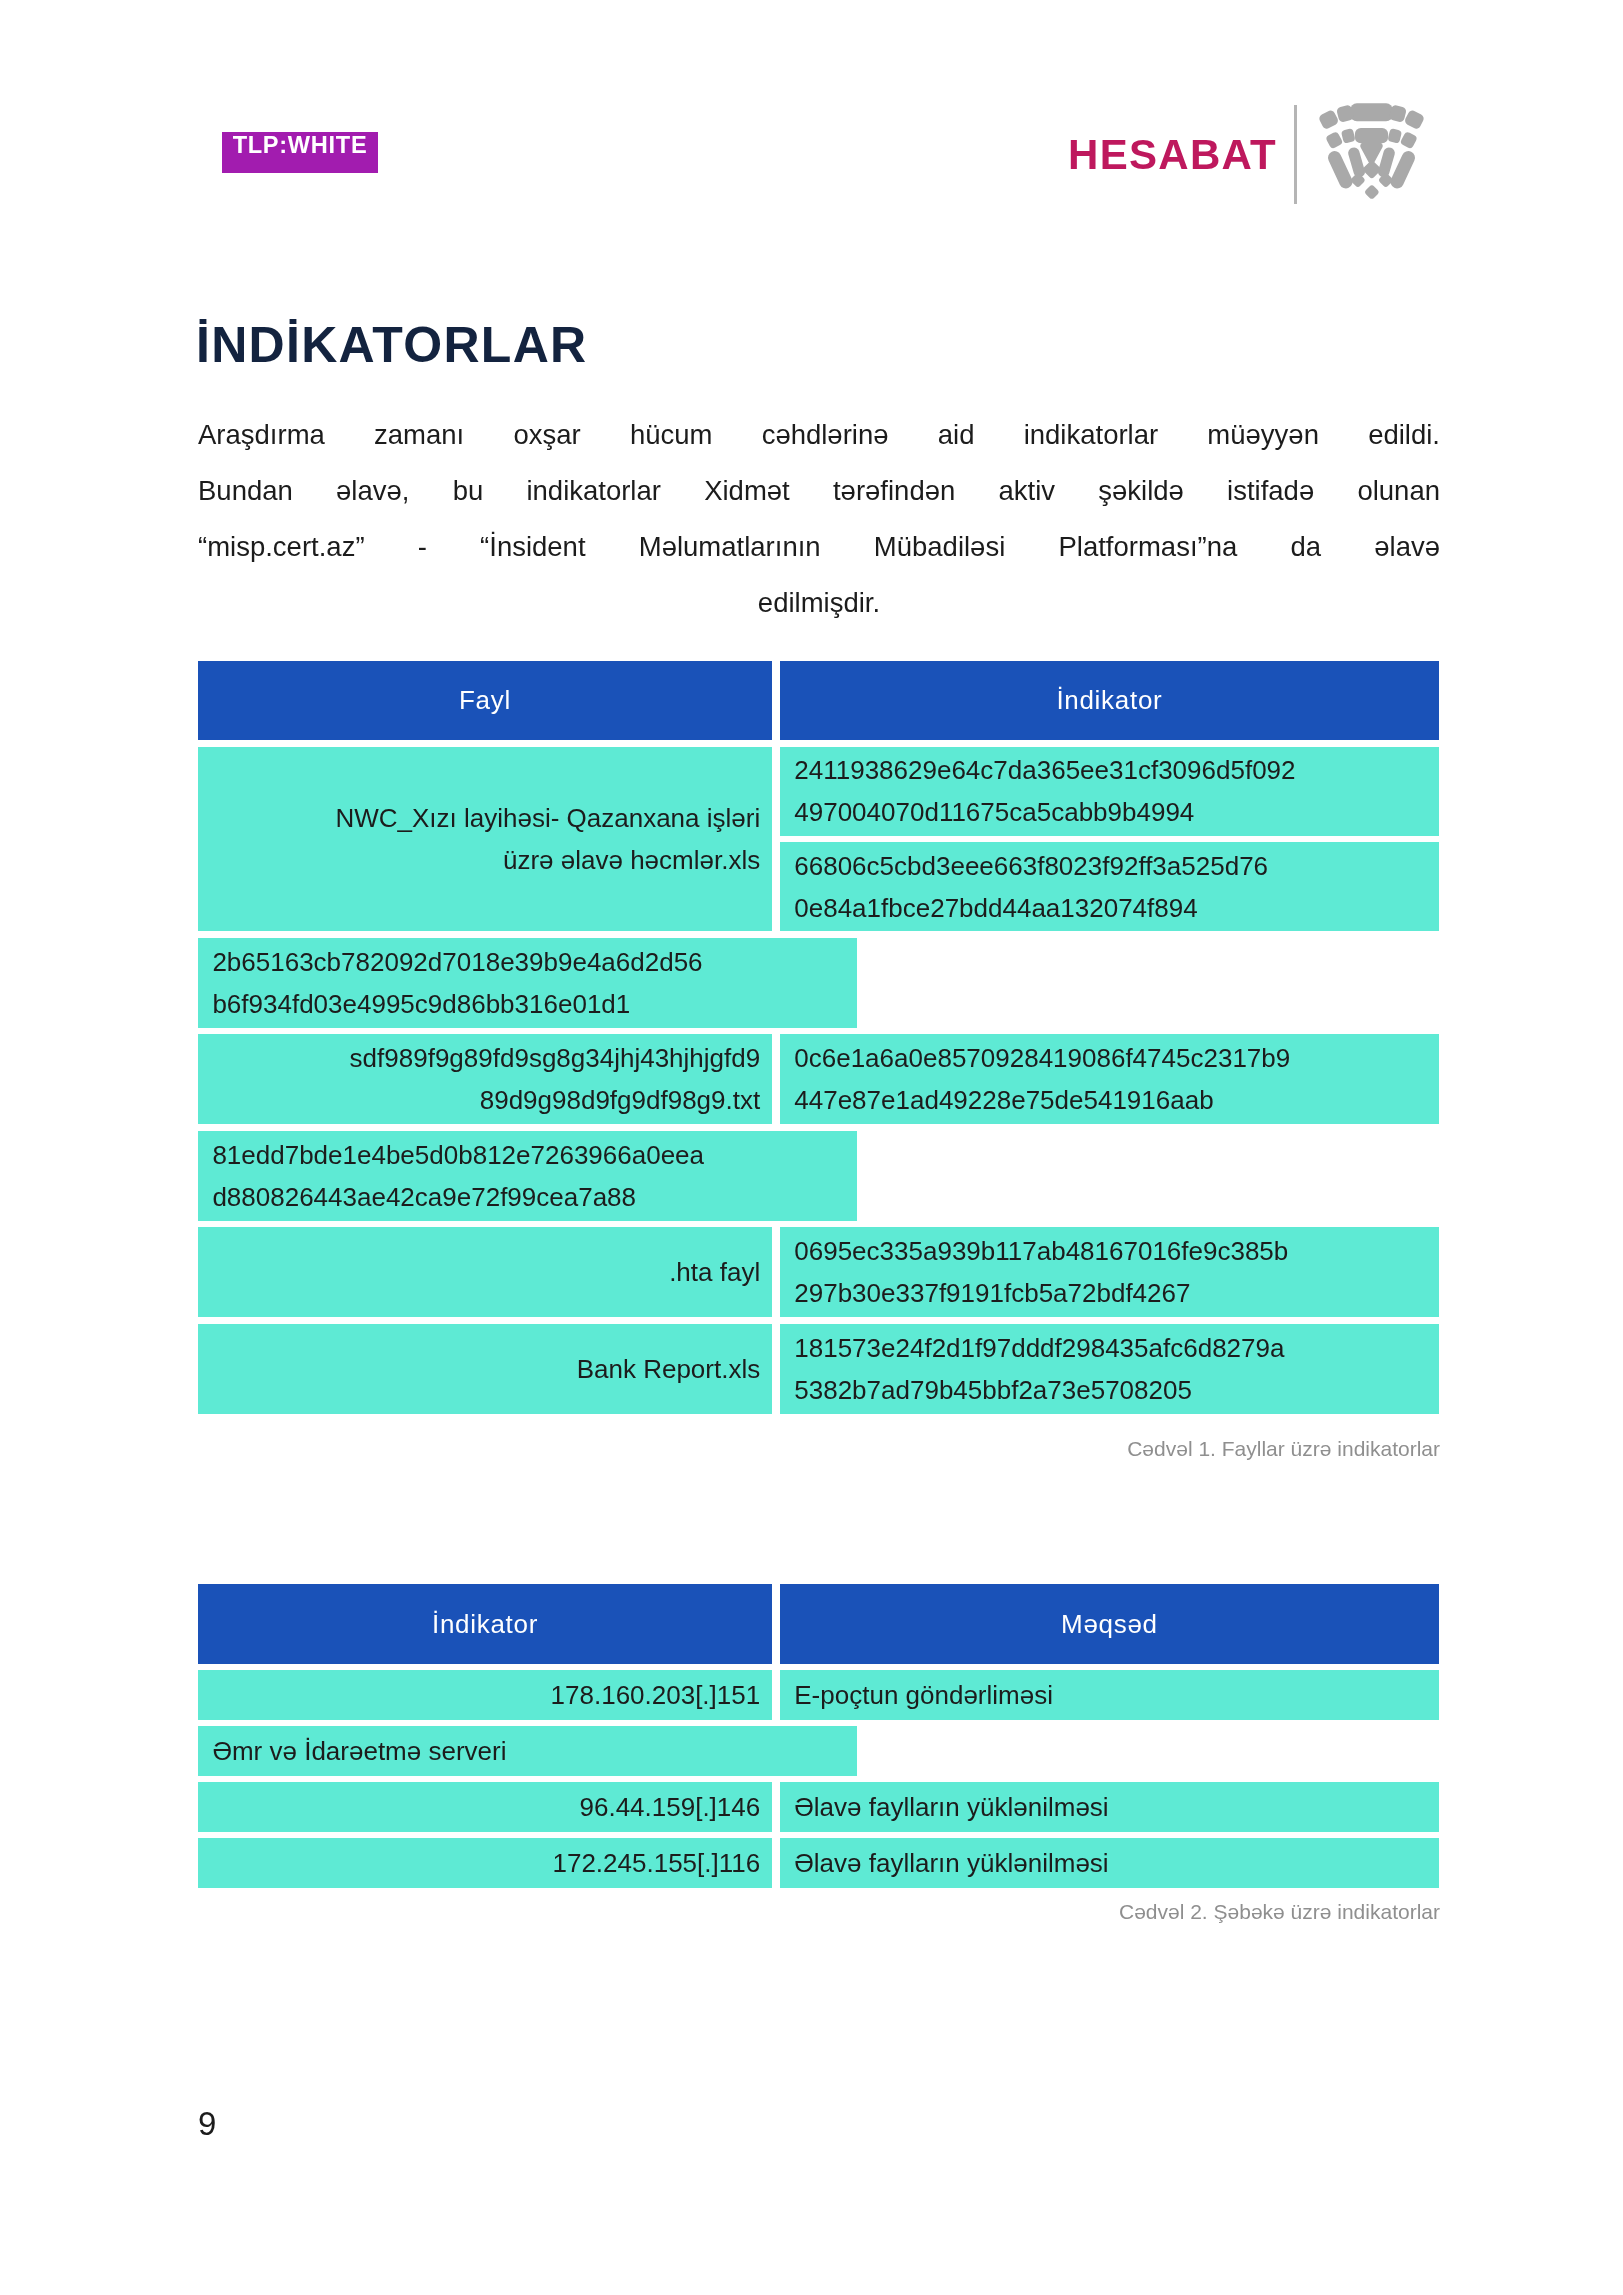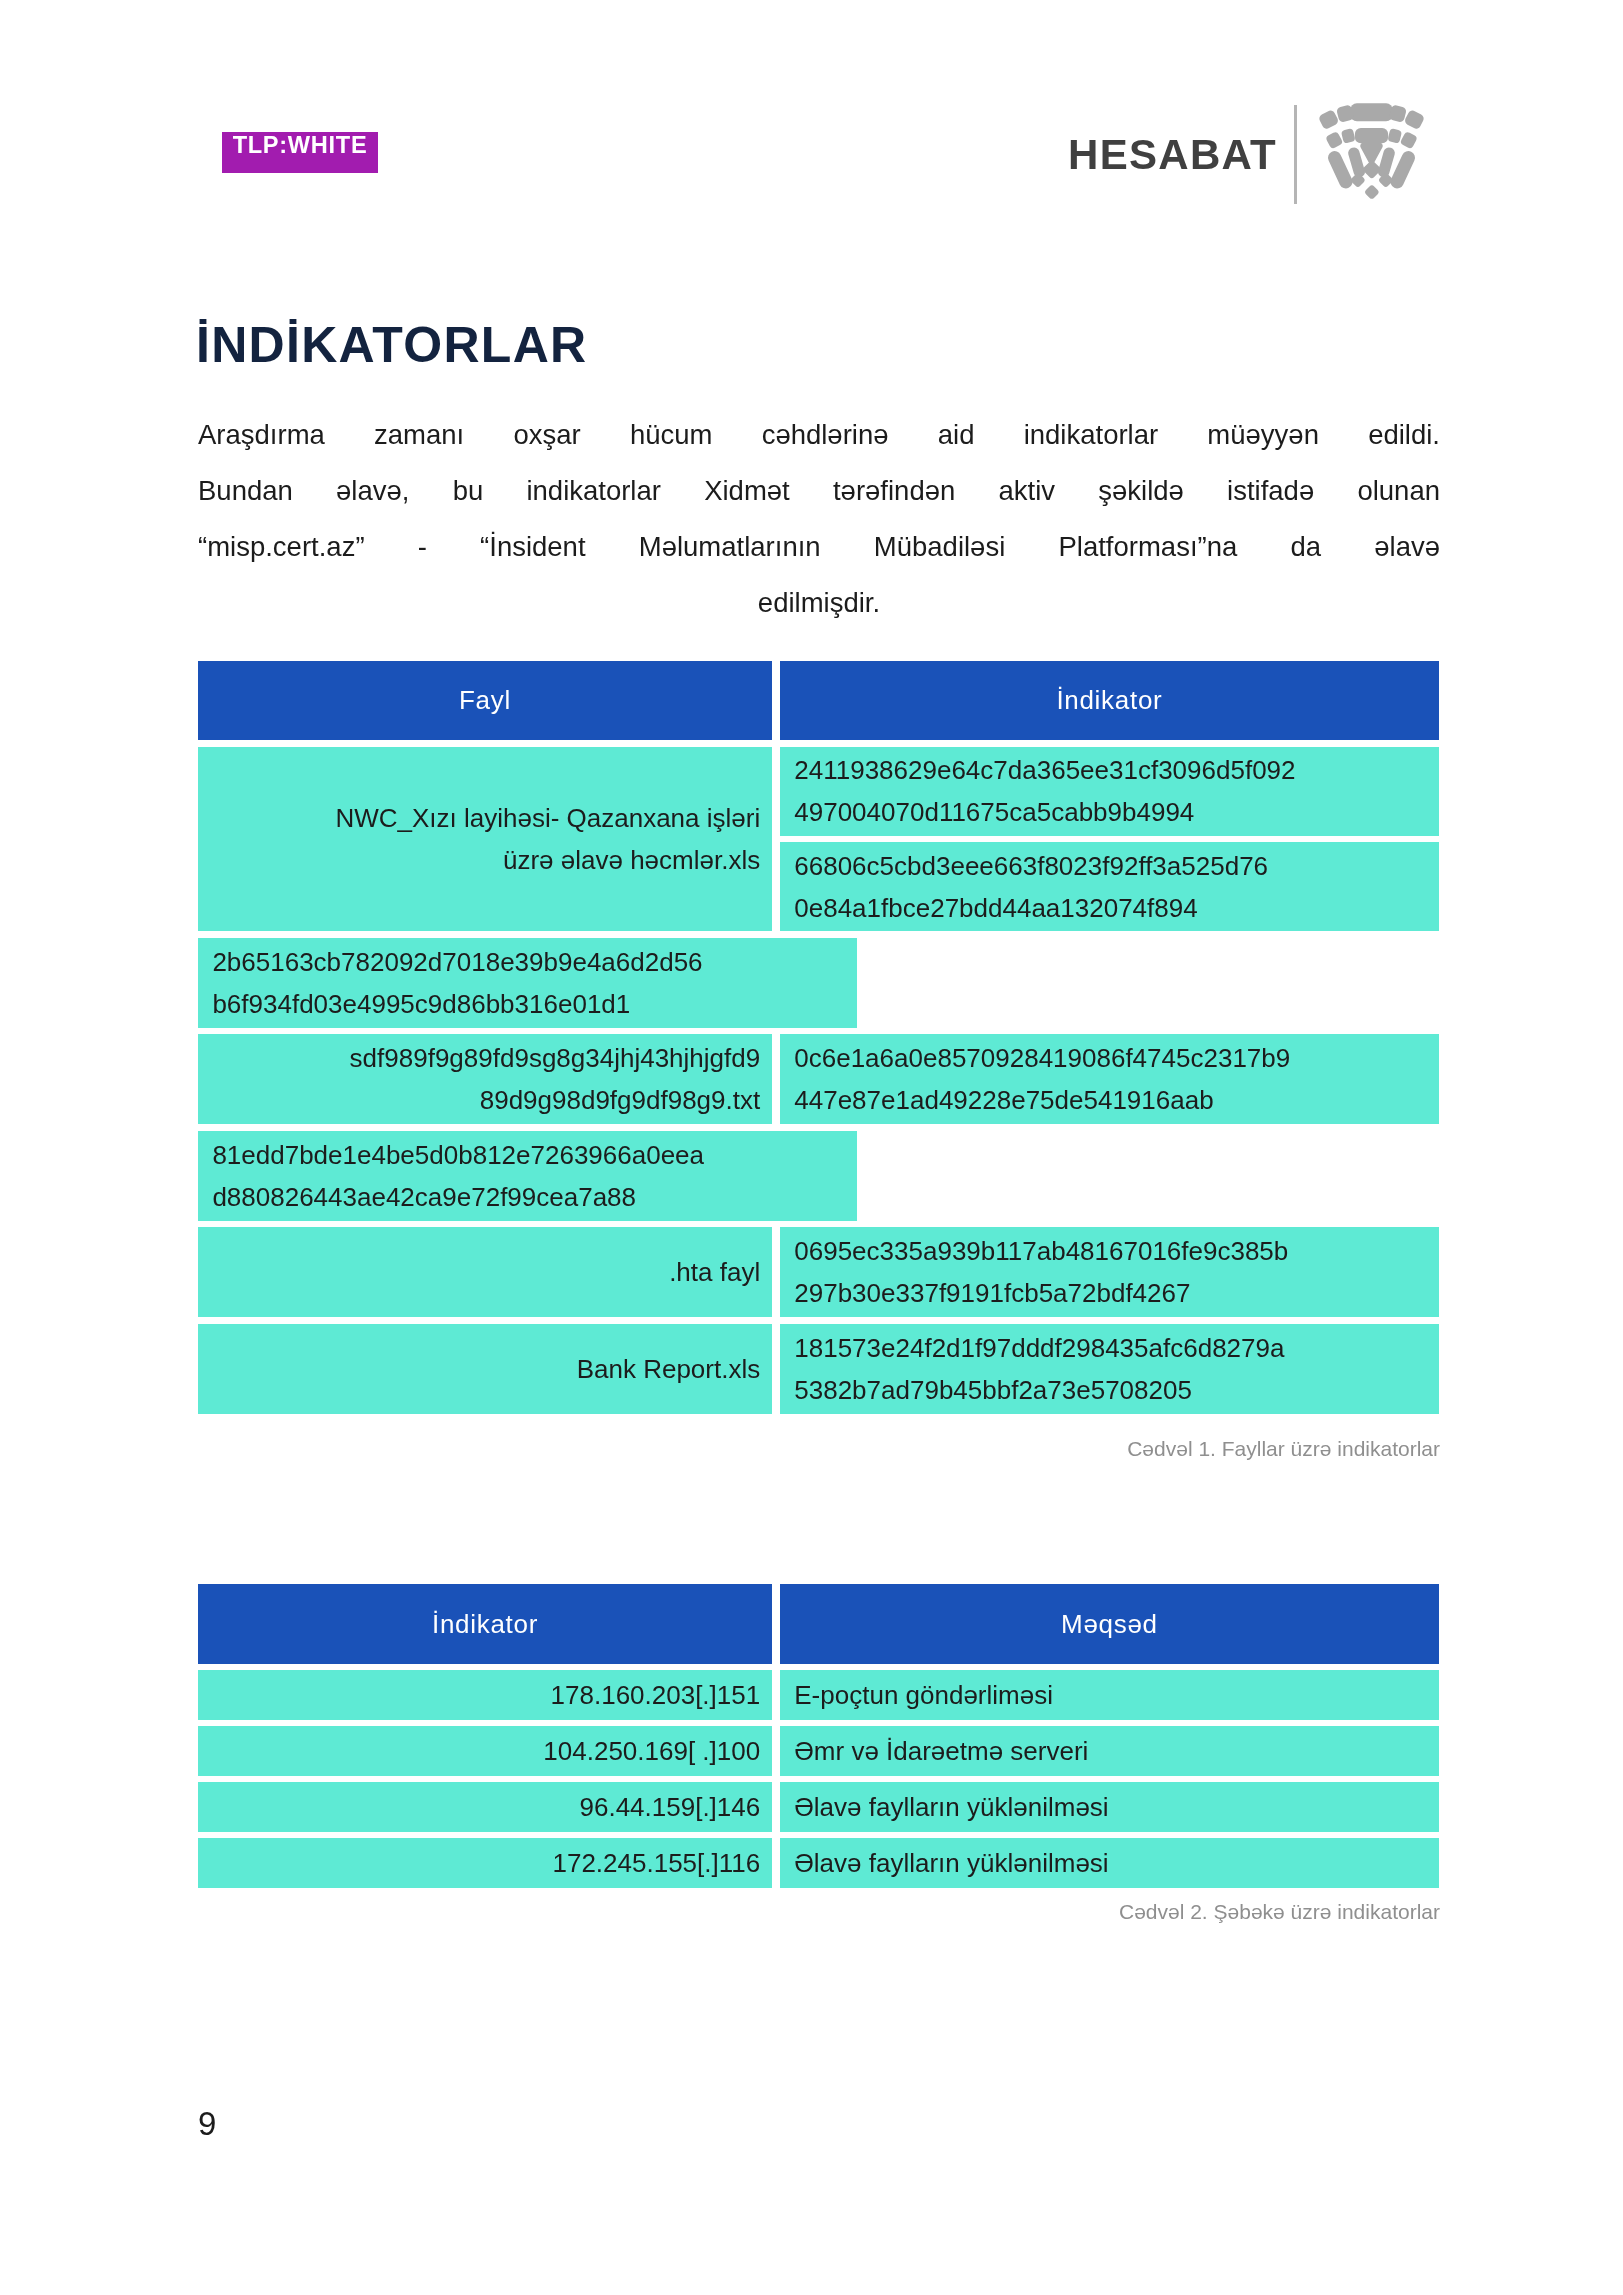--- a/index.html
+++ b/index.html
@@ -7,21 +7,21 @@
     width:1623px;height:2295px;position:relative;background:#ffffff;
     font-family:"Liberation Sans", sans-serif;color:#1c1c1c;overflow:hidden;
   }
   
   .tlp{
     position:absolute;left:222px;top:132px;width:156px;height:41px;
     background:#a21caf;color:#ffffff;display:flex;justify-content:center;
     font-size:23.6px;font-weight:600;letter-spacing:0.7px;
   }
   .logo{position:absolute;left:1068px;top:97px;height:115px;display:flex;align-items:center;gap:17px;}
-  .logo-text{color:#404040;font-size:42px;font-weight:700;letter-spacing:1.3px;line-height:1;}
+  .logo-text{color:#be185d;font-size:42px;font-weight:700;letter-spacing:1.3px;line-height:1;}
   .logo-divider{width:2.6px;height:99px;background:#b5b5b5;}
   .logo-icon{width:115px;height:113px;display:block;}
   
   .title{
     position:absolute;left:196px;top:318px;margin:0;
     font-size:50px;line-height:54px;font-weight:800;color:#13233f;letter-spacing:1.3px;
   }
   .intro{position:absolute;left:198px;top:407px;width:1242px;font-size:27.5px;line-height:56px;color:#1c1c1c;}
   .iline{min-height:56px;text-align:center;}
   .iline.just{text-align:justify;text-align-last:justify;}
@@ -157,21 +157,20 @@
     <div class="thead">
       <div class="th w-left">İndikator</div>
       <div class="th w-right">Məqsəd</div>
     </div>
 
     <div class="trow">
       <div class="cell c-left w-left h76">178.160.203[.]151</div>
       <div class="cell c-right w-right h76">E-poçtun göndərliməsi</div>
     </div>
     <div class="trow">
-      <div class="cell c-left w-left h76">104.250.169[ .]100</div>
       <div class="cell c-right w-right h76">Əmr və İdarəetmə serveri</div>
     </div>
     <div class="trow">
       <div class="cell c-left w-left h76">96.44.159[.]146</div>
       <div class="cell c-right w-right h76">Əlavə faylların yüklənilməsi</div>
     </div>
     <div class="trow">
       <div class="cell c-left w-left h76">172.245.155[.]116</div>
       <div class="cell c-right w-right h76">Əlavə faylların yüklənilməsi</div>
     </div>

